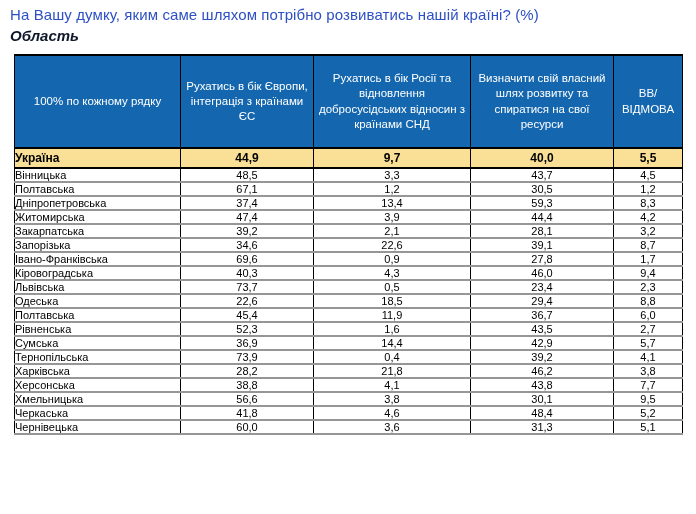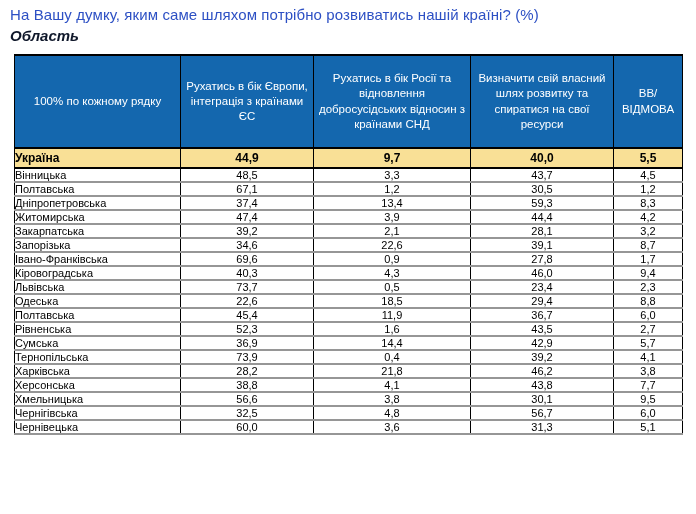--- a/index.html
+++ b/index.html
@@ -226,25 +226,25 @@
           <td class="val">7,7</td>
         </tr>
         <tr>
           <td class="region">Хмельницька</td>
           <td class="val">56,6</td>
           <td class="val">3,8</td>
           <td class="val">30,1</td>
           <td class="val">9,5</td>
         </tr>
         <tr>
-          <td class="region">Чернігівська</td>
-          <td class="val">32,5</td>
-          <td class="val">4,8</td>
-          <td class="val">56,7</td>
-          <td class="val">6,0</td>
+          <td class="region">Черкаська</td>
+          <td class="val">41,8</td>
+          <td class="val">4,6</td>
+          <td class="val">48,4</td>
+          <td class="val">5,2</td>
         </tr>
         <tr>
           <td class="region">Чернівецька</td>
           <td class="val">60,0</td>
           <td class="val">3,6</td>
           <td class="val">31,3</td>
           <td class="val">5,1</td>
         </tr>
       </tbody>
   </table>

